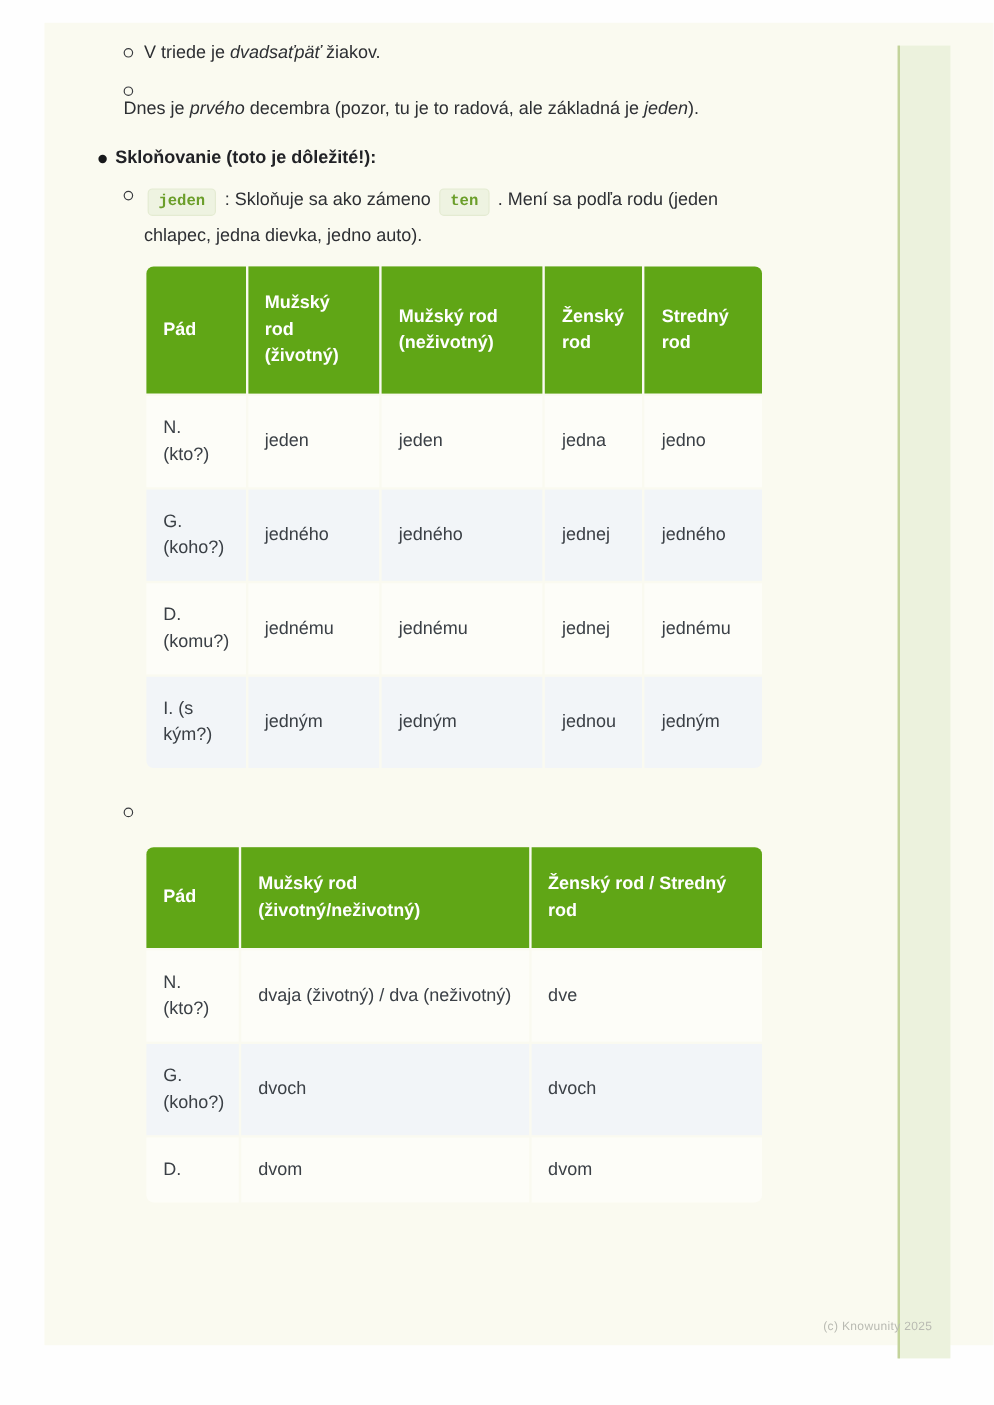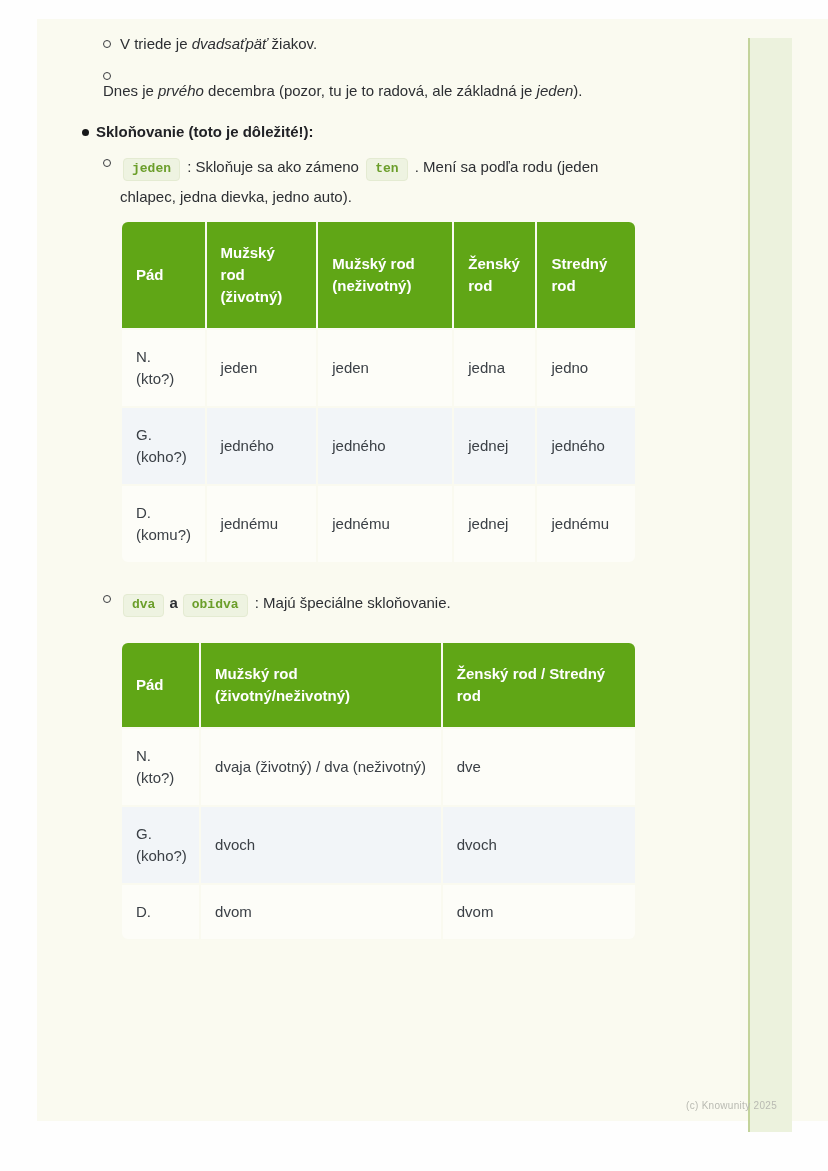--- a/index.html
+++ b/index.html
@@ -141,29 +141,34 @@
             <td>jednej</td>
             <td>jedného</td>
           </tr>
           <tr>
             <td>D. (komu?)</td>
             <td>jednému</td>
             <td>jednému</td>
             <td>jednej</td>
             <td>jednému</td>
           </tr>
+          <tr class="even">
+            <td>I. (s kým?)</td>
+            <td>jedným</td>
+            <td>jedným</td>
+            <td>jednou</td>
+            <td>jedným</td>
+          </tr>
         </tbody>
       </table>
 
       <div class="li l2 has-chips dva-line">
         <span class="marker-col">
             <span class="dot-open"></span>
           </span>
-        <span class="li-text"><span class="chip">dva</span><span class="conj">a</span><span class="chip">obidva</span>
-          <span>: Majú špeciálne skloňovanie.</span></span>
       </div>
 
       <table class="decl tbl2">
         <colgroup>
           <col class="t2-c0">
             <col class="t2-c1">
             <col class="t2-c2">
         </colgroup>
         <tbody>
           <tr>

